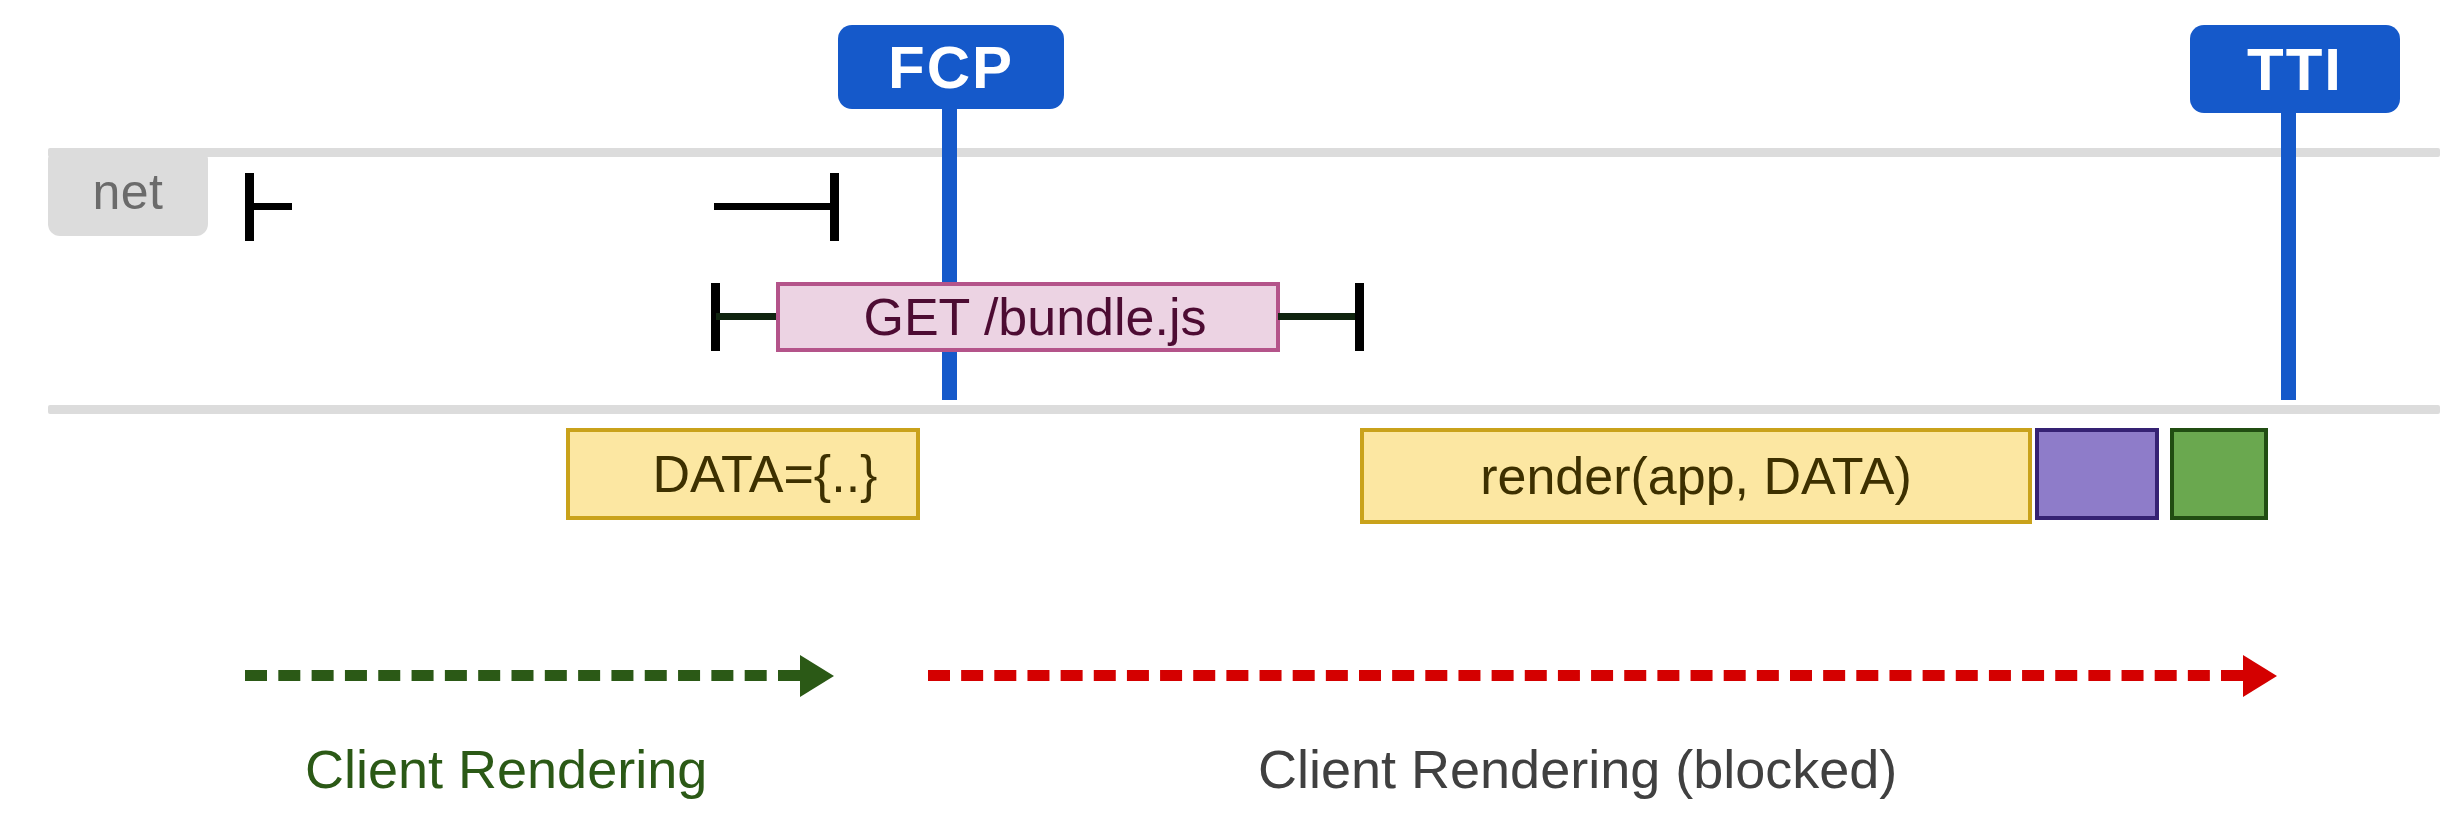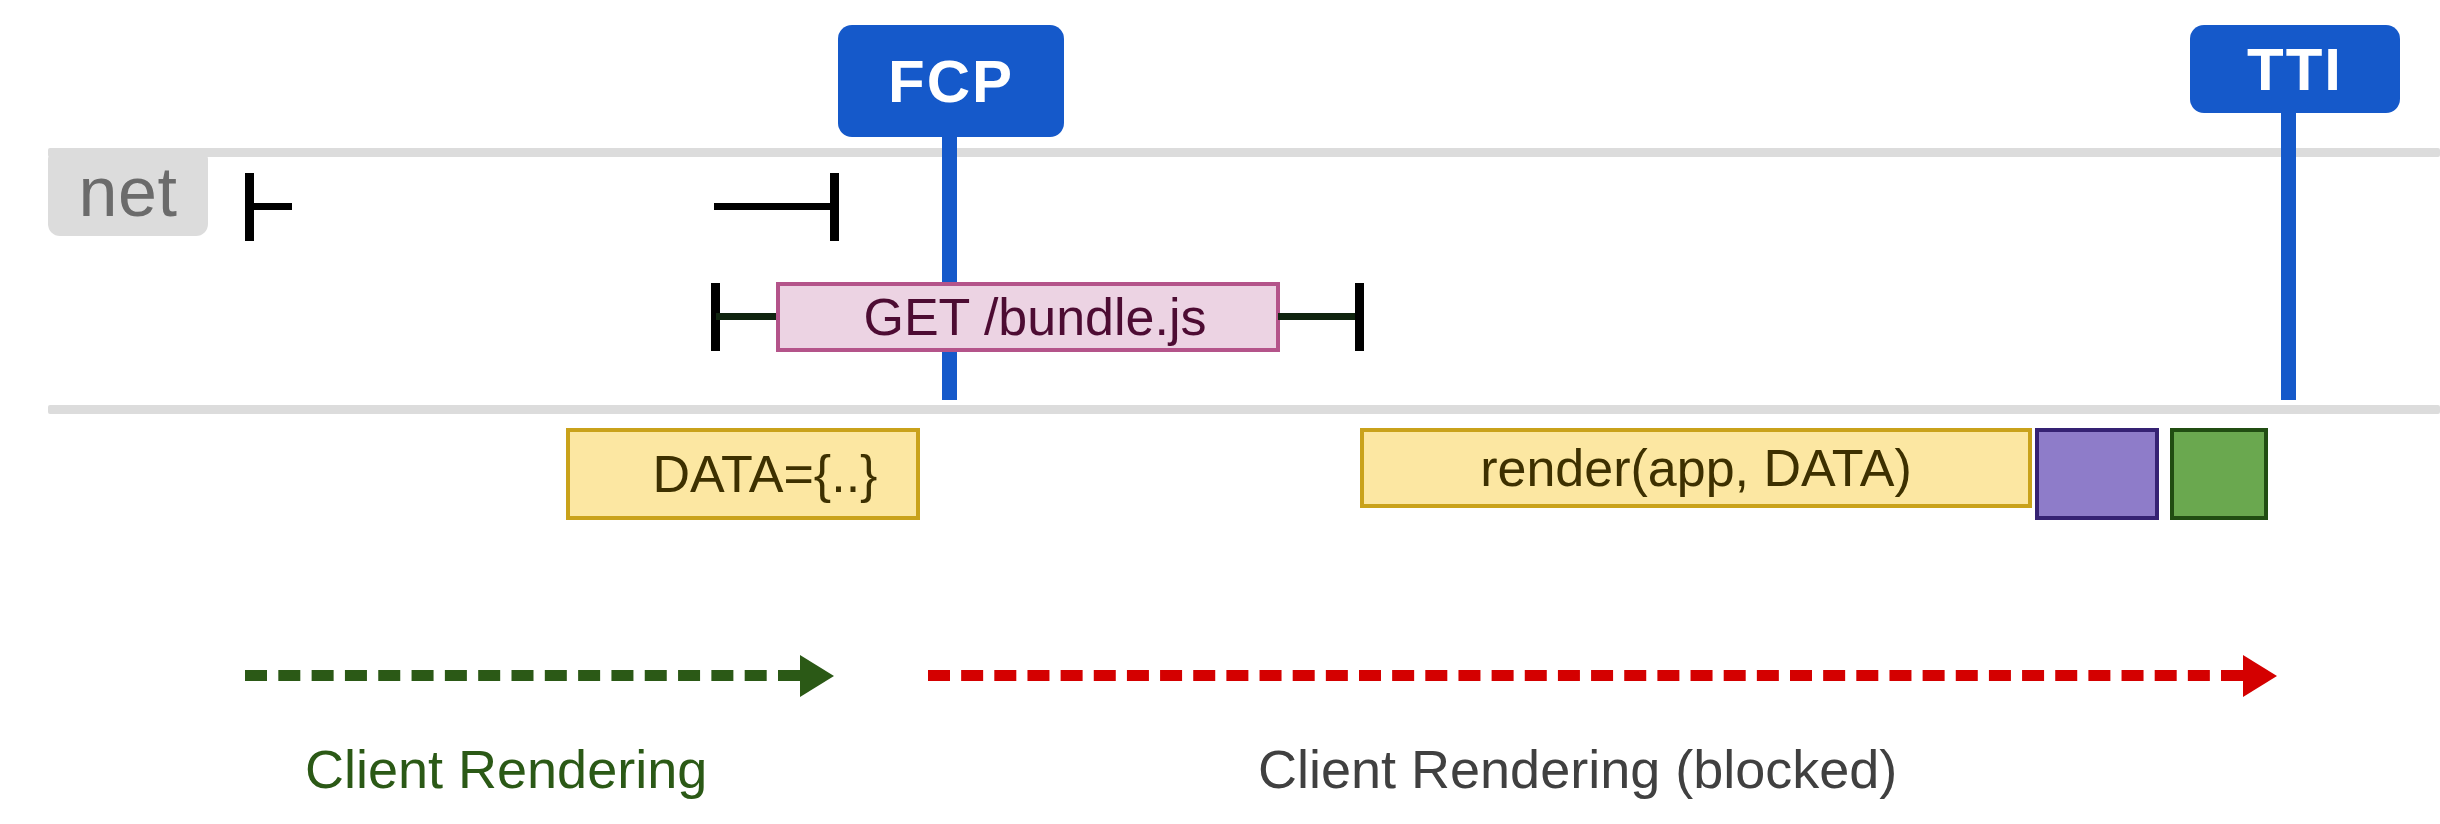--- a/index.html
+++ b/index.html
@@ -34,21 +34,21 @@
     position: absolute;
     left: 48px;
     width: 160px;
     height: 88px;
     background: #dcdcdc;
     border-radius: 12px;
     display: flex;
     align-items: center;
     justify-content: center;
     color: #6b6b6b;
-    font-size: 70px;
+    font-size: 50px;
     line-height: 1;
     letter-spacing: 0.5px;
   }
   #chip-net { top: 148px; }
   #chip-js  { top: 405px; }
 
   
   .milestone { position: absolute; }
   .milestone .badge {
     position: absolute;
@@ -63,21 +63,21 @@
     display: flex;
     align-items: center;
     justify-content: center;
   }
   .milestone .stem {
     position: absolute;
     background: #1559ca;
   }
 
   #ms-fcp { left: 838px; top: 25px; }
-  #ms-fcp .badge { width: 226px; height: 112px; }
+  #ms-fcp .badge { width: 226px; height: 84px; }
   #ms-fcp .stem { left: 104px; top: 60px; width: 15px; height: 315px; }
 
   #ms-tti { left: 2190px; top: 25px; }
   #ms-tti .badge { width: 210px; height: 88px; }
   #ms-tti .stem { left: 91px; top: 60px; width: 15px; height: 315px; }
 
   
   .bar {
     position: absolute;
     box-sizing: border-box;
@@ -163,21 +163,21 @@
   <div class="whisker-cap" style="left:830px; top:173px; height:68px;"></div>
 
   <div class="whisker-cap" style="left:711px; top:283px; height:68px;"></div>
   <div class="whisker-line dark" style="left:716px; top:313px; width:62px;"></div>
   <div class="bar pink" style="left:776px; top:282px; width:504px; height:70px;padding-left:14px;">GET /bundle.js</div>
   <div class="whisker-line dark" style="left:1278px; top:313px; width:82px;"></div>
   <div class="whisker-cap" style="left:1355px; top:283px; height:68px;"></div>
 
   <div class="bar yellow" style="left:566px; top:428px; width:354px; height:92px;padding-left:44px;">DATA={..}</div>
 
-  <div class="bar yellow" style="left:1360px; top:428px; width:672px; height:80px;">render(app, DATA)</div>
+  <div class="bar yellow" style="left:1360px; top:428px; width:672px; height:96px;">render(app, DATA)</div>
 
   <div class="bar purple" style="left:2035px; top:428px; width:124px; height:92px;"></div>
   <div class="bar green" style="left:2170px; top:428px; width:98px; height:92px;"></div>
 
   <div class="phase-arrow server" style="left:245px; top:670px; width:555px;"></div>
   <div class="arrow-head server" style="left:800px; top:655px;"></div>
   <div class="phase-label server" style="left:305px; top:742px;">Client Rendering</div>
 
   <div class="phase-arrow client" style="left:928px; top:670px; width:1315px;"></div>
   <div class="arrow-head client" style="left:2243px; top:655px;"></div>

